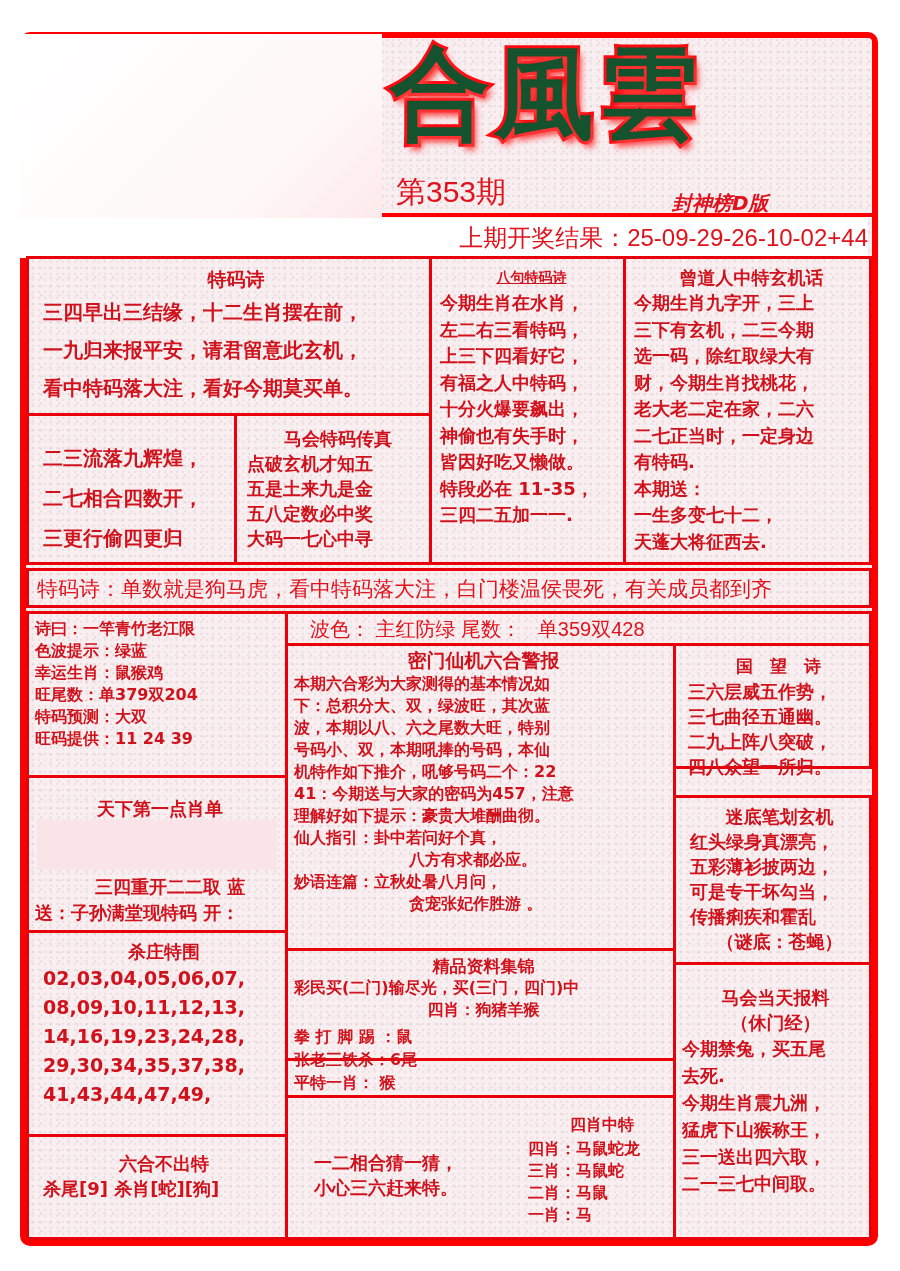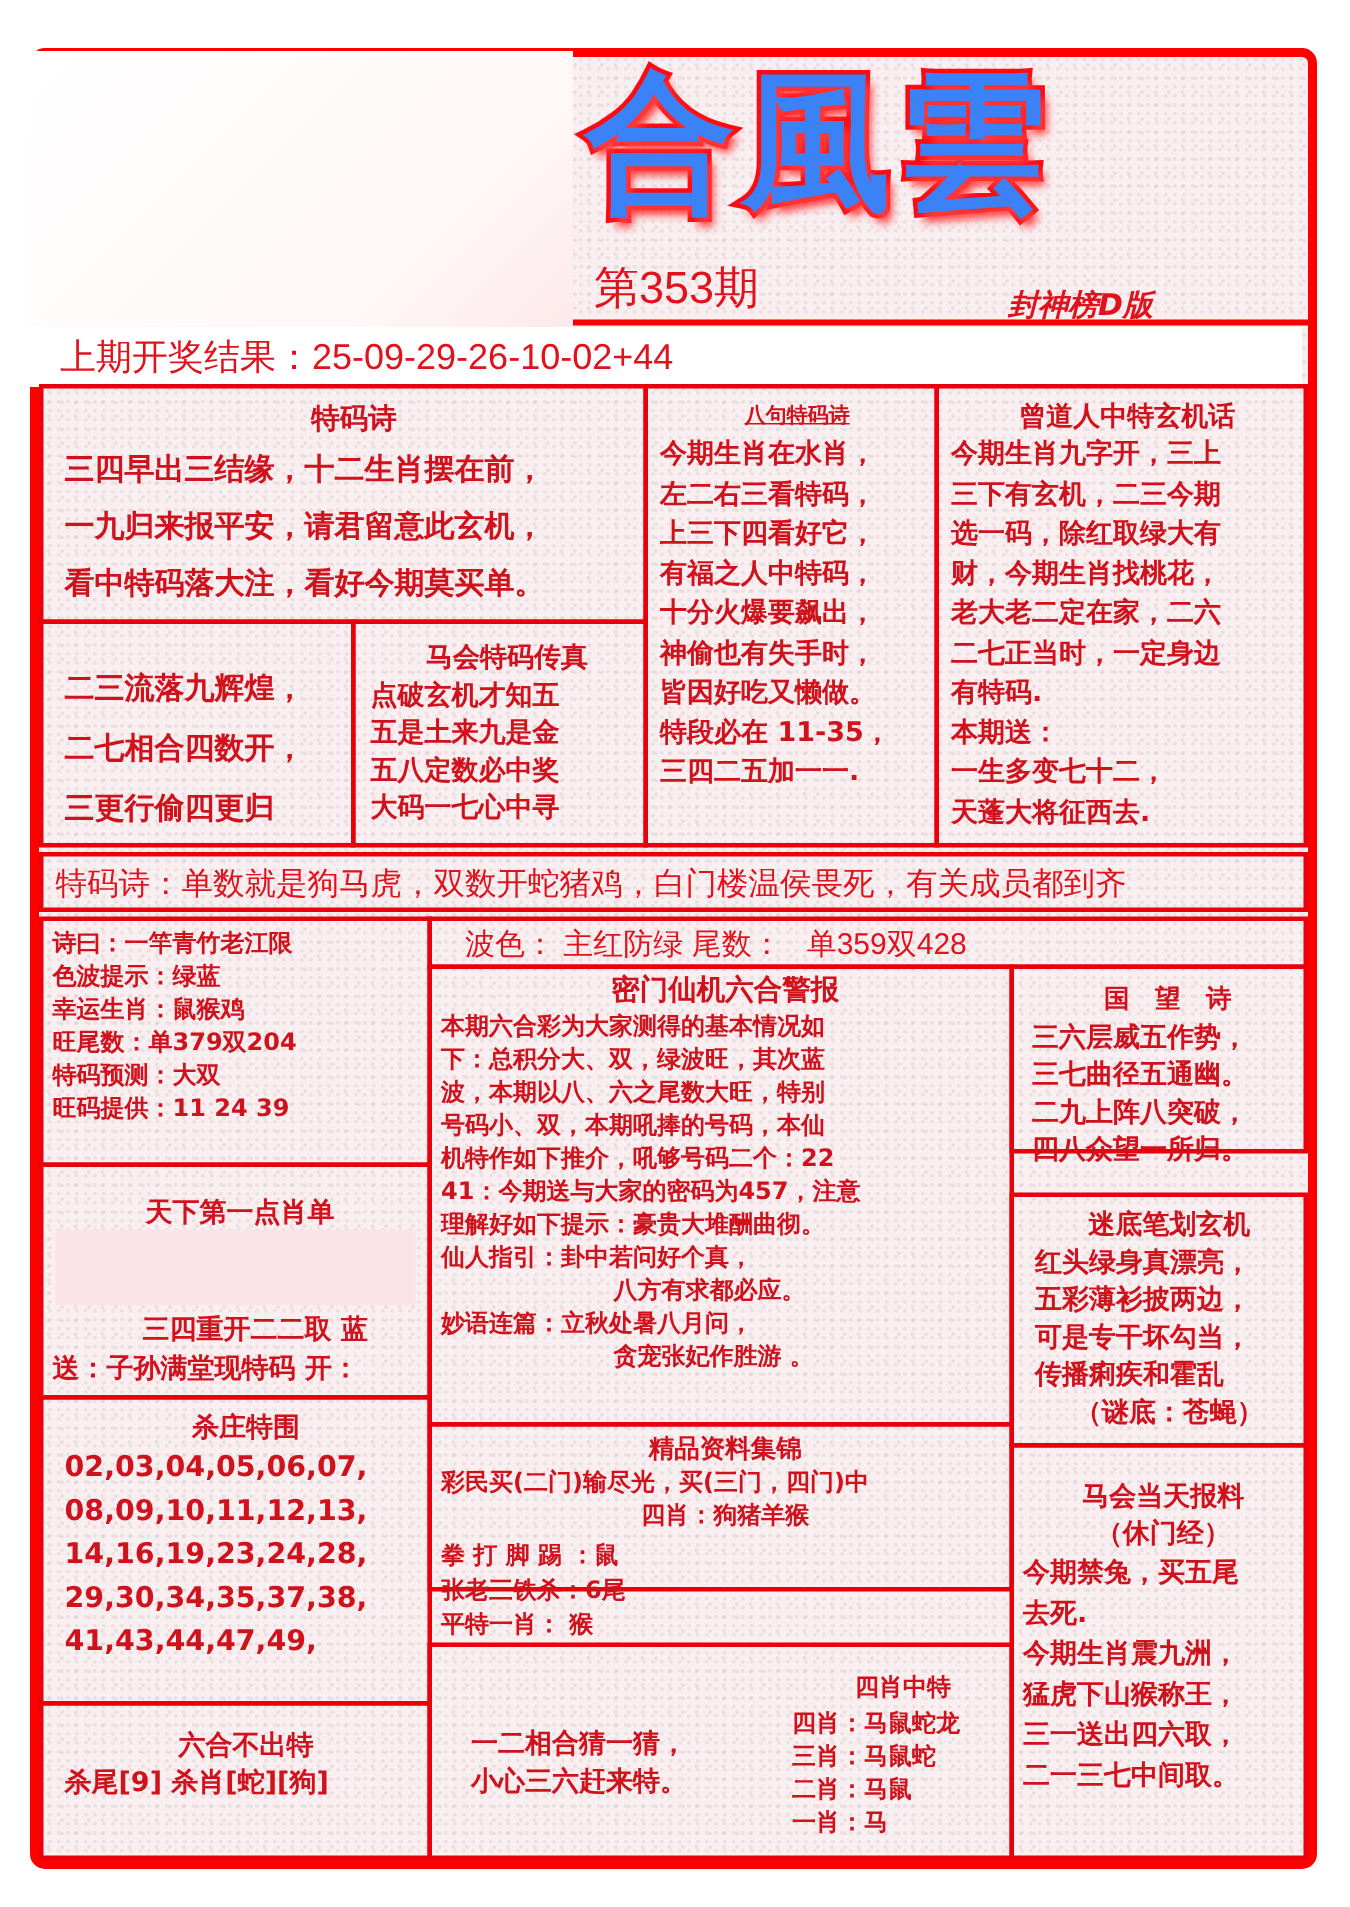--- a/index.html
+++ b/index.html
@@ -8,29 +8,29 @@
   .frame { position:absolute; left:20px; top:32px; width:858px; height:1214px;
            border:6px solid #ff0000; border-radius:10px; box-sizing:border-box;
            background:#f9eef0;
            background-image:
              radial-gradient(circle at 20% 30%, rgba(200,180,185,.25) 1px, transparent 1.5px),
              radial-gradient(circle at 70% 60%, rgba(190,170,175,.25) 1px, transparent 1.5px);
            background-size:6px 6px, 9px 9px; }
   .abs { position:absolute; box-sizing:border-box; }
   .cell { position:absolute; box-sizing:border-box; border:3px solid #e8000b; color:#d0121c; }
   .logo-blank { left:20px; top:34px; width:362px; height:192px; background:linear-gradient(135deg,#ffffff 0%,#fff8f8 70%,#fde8ea 100%); }
-  .title-big { left:390px; top:40px; font-family:Liberation Sans, sans-serif; font-size:100px; font-weight:bold; color:#3b82f6;
+  .title-big { left:390px; top:40px; font-family:Liberation Serif, serif; font-size:100px; font-weight:bold; color:#14532d;
                -webkit-text-stroke:6px #ff0a12; paint-order:stroke fill; letter-spacing:4px;
                text-shadow: 4px 6px 6px #ff3a3a; line-height:110px; }
   .title-big span { display:inline-block; }
   .issue { left:396px; top:172px; font-family:"Liberation Sans",sans-serif; font-size:30px; color:#e0121c; }
   .edition { left:672px; top:190px; font-size:20px; font-style:italic; font-weight:bold; color:#e0121c; }
   .header-rule { left:382px; top:213px; width:490px; height:4px; background:#ff0000; }
   .last-result { left:20px; top:218px; width:848px; height:40px; background:#fff; font-family:"Liberation Sans",sans-serif;
-                 font-size:24px; color:#e0121c; padding:4px 0 0 20px; }
+                 font-size:24px; color:#e0121c; padding:4px 0 0 20px;text-align:right; }
   .ctitle { text-align:center; font-weight:bold; }
   .lines div { white-space:nowrap; }
   .t20 { font-size:19px; line-height:28px; font-weight:bold; }
   .t19 { font-size:18px; line-height:25px; font-weight:bold; }
   .t17 { font-size:16px; line-height:22px; font-weight:bold; }
   .banner { left:26px; top:568px; width:846px; height:40px; border:3px solid #e8000b; color:#e0121c;
             font-size:21px; padding:4px 0 0 8px; font-family:"Liberation Sans",sans-serif; }
 </style>
 </head>
 <body>
@@ -93,21 +93,21 @@
     <div>财，今期生肖找桃花，</div>
     <div>老大老二定在家，二六</div>
     <div>二七正当时，一定身边</div>
     <div>有特码.</div>
     <div>本期送：</div>
     <div>一生多变七十二，</div>
     <div>天蓬大将征西去.</div>
   </div>
 </div>
 
-<div class="abs banner">特码诗：单数就是狗马虎，双数开蛇猪鸡，白门楼温侯畏死，有关成员都到齐</div>
+<div class="abs banner">特码诗：单数就是狗马虎，看中特码落大注，白门楼温侯畏死，有关成员都到齐</div>
 
 <div class="cell" style="left:26px;top:611px;width:262px;height:167px;padding:4px 0 0 6px;">
   <div class="lines t17">
     <div>诗曰：一竿青竹老江限</div>
     <div>色波提示：绿蓝</div>
     <div>幸运生肖：鼠猴鸡</div>
     <div>旺尾数：单379双204</div>
     <div>特码预测：大双</div>
     <div>旺码提供：11 24 39</div>
   </div>

